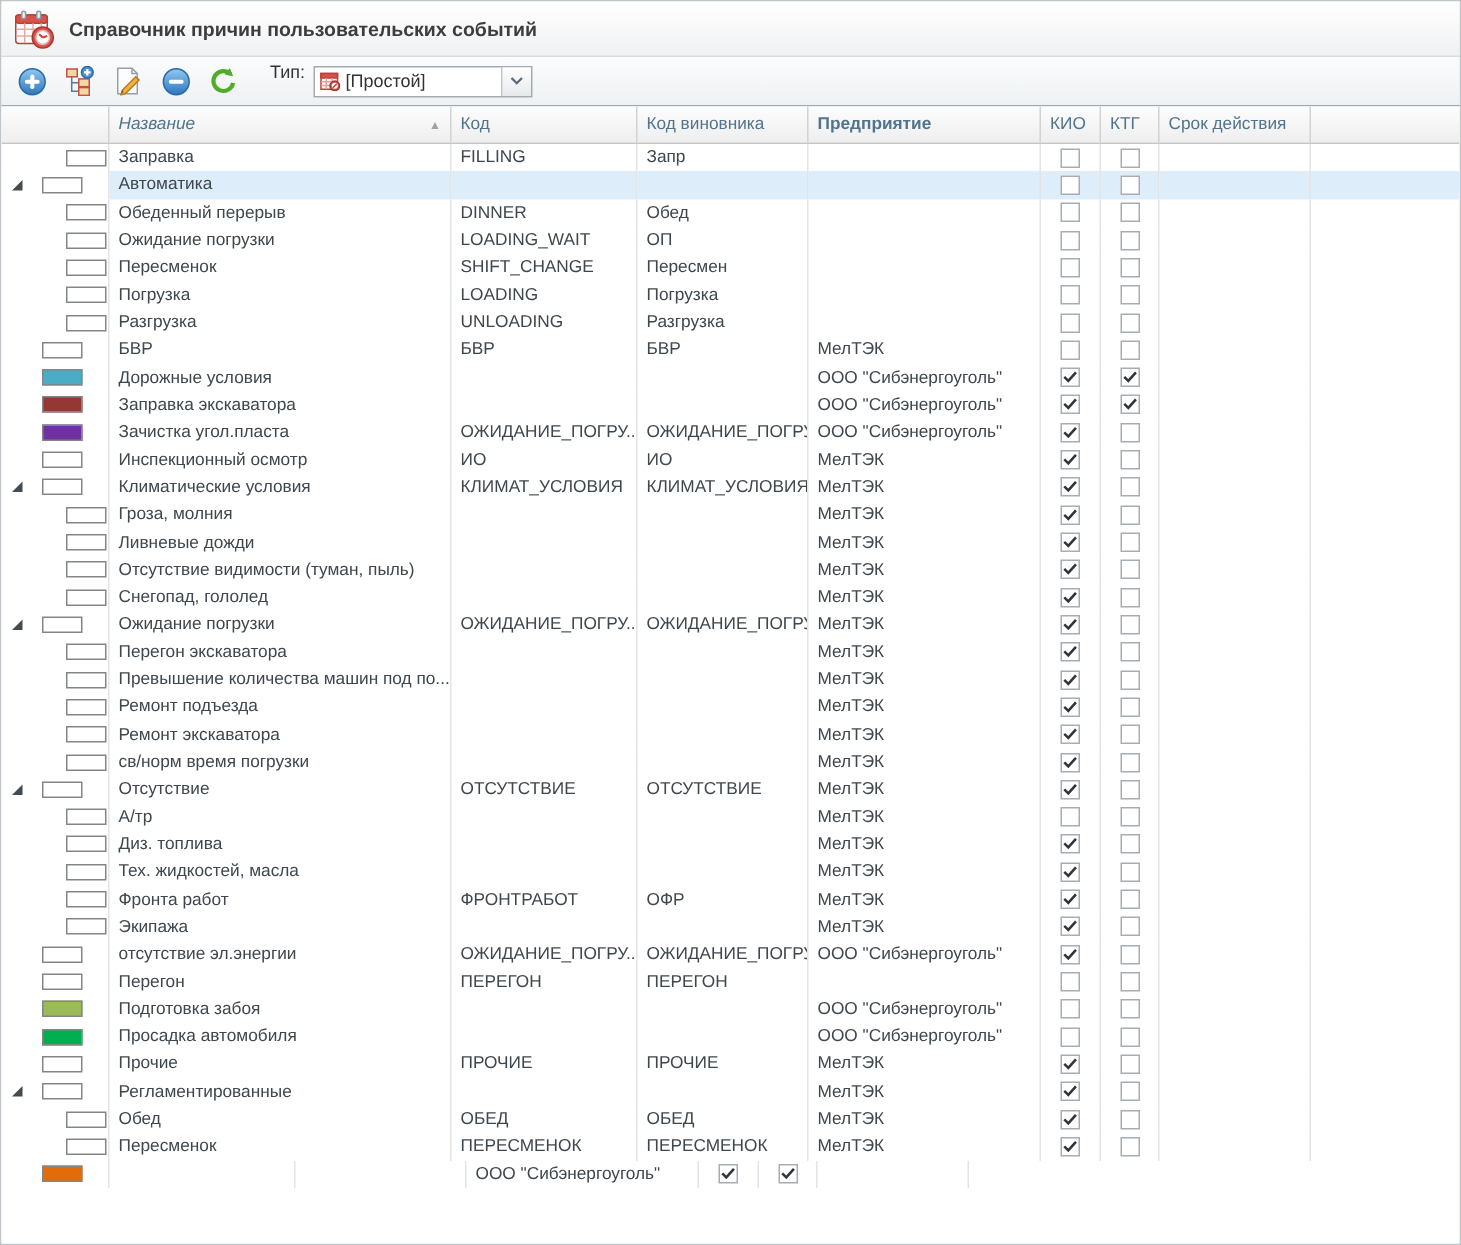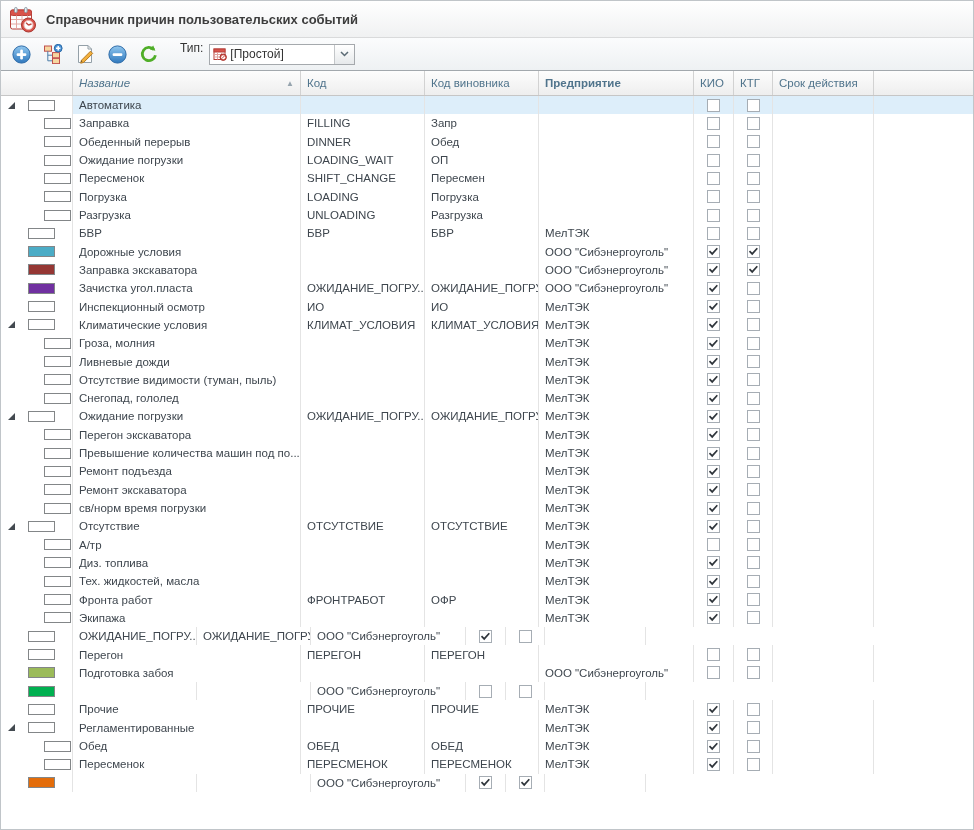--- a/index.html
+++ b/index.html
@@ -159,59 +159,59 @@
         </div>
         <div class="h-cell" style="width: 39px;">
           <span>КТГ</span>
         </div>
         <div class="h-cell" style="width: 101px;">
           <span>Срок действия</span>
         </div>
         <div class="h-cell filler"></div>
       </div>
     <div class="grid-body" id="grid-body">
-        <div class="row selected">
-          <div class="cell tree" style="width: 72px;">
-            <span class="expander">
-              <span class="tri-se"></span>
-            </span>
-            <span class="swatch"></span>
-          </div>
-          <div class="cell" style="width: 228px;">Автоматика</div>
-          <div class="cell" style="width: 124px;"></div>
-          <div class="cell" style="width: 114px;"></div>
-          <div class="cell" style="width: 155px;"></div>
-          <div class="cell check" style="width: 40px;">
-            <span class="cb"></span>
-          </div>
-          <div class="cell check" style="width: 39px;">
-            <span class="cb"></span>
-          </div>
-          <div class="cell" style="width: 101px;"></div>
-          <div class="cell filler"></div>
-        </div>
         <div class="row">
           <div class="cell tree" style="width: 72px;">
             <span class="indent"></span>
             <span class="expander"></span>
             <span class="swatch"></span>
           </div>
           <div class="cell" style="width: 228px;">Заправка</div>
           <div class="cell" style="width: 124px;">FILLING</div>
           <div class="cell" style="width: 114px;">Запр</div>
           <div class="cell" style="width: 155px;"></div>
           <div class="cell check" style="width: 40px;">
             <span class="cb"></span>
           </div>
           <div class="cell check" style="width: 39px;">
             <span class="cb"></span>
           </div>
           <div class="cell" style="width: 101px;"></div>
           <div class="cell filler"></div>
         </div>
+        <div class="row selected">
+          <div class="cell tree" style="width: 72px;">
+            <span class="expander">
+              <span class="tri-se"></span>
+            </span>
+            <span class="swatch"></span>
+          </div>
+          <div class="cell" style="width: 228px;">Автоматика</div>
+          <div class="cell" style="width: 124px;"></div>
+          <div class="cell" style="width: 114px;"></div>
+          <div class="cell" style="width: 155px;"></div>
+          <div class="cell check" style="width: 40px;">
+            <span class="cb"></span>
+          </div>
+          <div class="cell check" style="width: 39px;">
+            <span class="cb"></span>
+          </div>
+          <div class="cell" style="width: 101px;"></div>
+          <div class="cell filler"></div>
+        </div>
         <div class="row">
           <div class="cell tree" style="width: 72px;">
             <span class="indent"></span>
             <span class="expander"></span>
             <span class="swatch"></span>
           </div>
           <div class="cell" style="width: 228px;">Обеденный перерыв</div>
           <div class="cell" style="width: 124px;">DINNER</div>
           <div class="cell" style="width: 114px;">Обед</div>
           <div class="cell" style="width: 155px;"></div>
@@ -802,20 +802,21 @@
             <span class="cb"></span>
           </div>
           <div class="cell" style="width: 101px;"></div>
           <div class="cell filler"></div>
         </div>
         <div class="row">
           <div class="cell tree" style="width: 72px;">
             <span class="expander"></span>
             <span class="swatch"></span>
           </div>
+          <div class="cell" style="width: 228px;">отсутствие эл.энергии</div>
           <div class="cell" style="width: 124px;">ОЖИДАНИЕ_ПОГРУ...</div>
           <div class="cell" style="width: 114px;">ОЖИДАНИЕ_ПОГРУ...</div>
           <div class="cell" style="width: 155px;">ООО "Сибэнергоуголь"</div>
           <div class="cell check" style="width: 40px;">
             <span class="cb">
               <svg width="11" height="9" viewBox="0 0 11 9">
                 <path d="M1.5 4.2L4.2 6.9 9.3 1.2" fill="none" stroke="#2f353b" stroke-width="1.7"></path>
               </svg>
             </span>
           </div>
@@ -859,20 +860,21 @@
             <span class="cb"></span>
           </div>
           <div class="cell" style="width: 101px;"></div>
           <div class="cell filler"></div>
         </div>
         <div class="row">
           <div class="cell tree" style="width: 72px;">
             <span class="expander"></span>
             <span class="swatch" style="background: rgb(0, 176, 80);"></span>
           </div>
+          <div class="cell" style="width: 228px;">Просадка автомобиля</div>
           <div class="cell" style="width: 124px;"></div>
           <div class="cell" style="width: 114px;"></div>
           <div class="cell" style="width: 155px;">ООО "Сибэнергоуголь"</div>
           <div class="cell check" style="width: 40px;">
             <span class="cb"></span>
           </div>
           <div class="cell check" style="width: 39px;">
             <span class="cb"></span>
           </div>
           <div class="cell" style="width: 101px;"></div>

